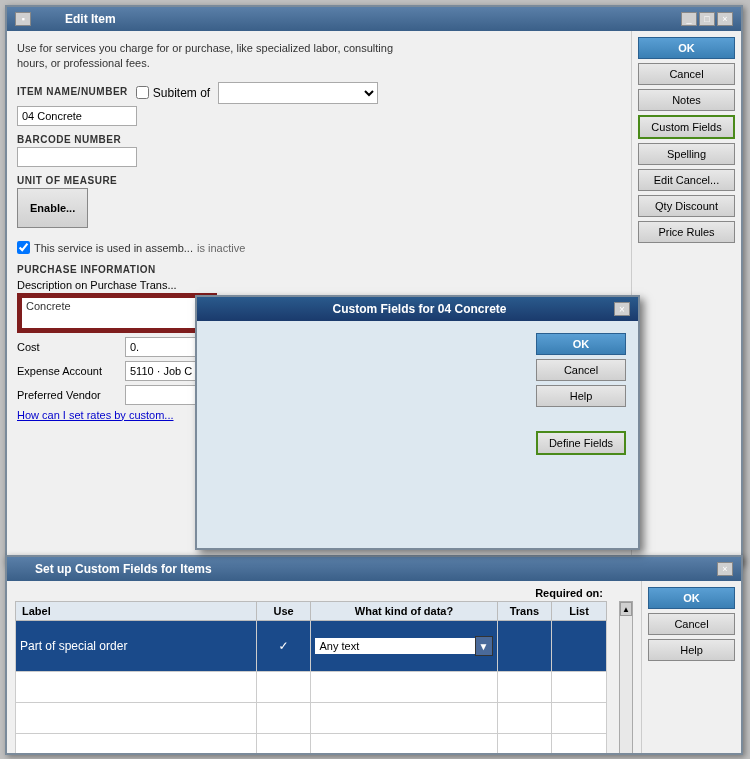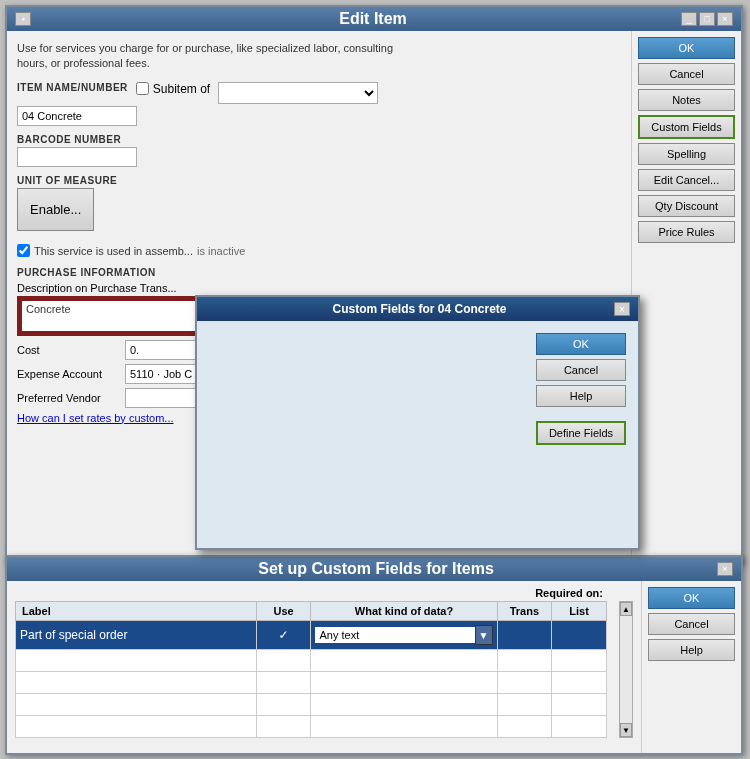--- a/index.html
+++ b/index.html
@@ -17,21 +17,21 @@
     }
     .window-titlebar {
       background: linear-gradient(to bottom, #5a7fa8, #3a5f88);
       color: white;
       padding: 4px 8px;
       display: flex;
       align-items: center;
       justify-content: space-between;
       height: 24px;
     }
-    .window-titlebar .title { font-size: 16px; flex: 1; text-align: center; font-weight: bold; }
+    .window-titlebar .title { font-size: 12px; flex: 1; text-align: left; font-weight: bold; }
     .titlebar-controls { display: flex; gap: 2px; }
     .titlebar-btn {
       width: 16px; height: 14px;
       background: #d0d0d0;
       border: 1px solid #888;
       font-size: 9px;
       cursor: pointer;
       display: flex; align-items: center; justify-content: center;
     }
 
@@ -61,20 +61,21 @@
       padding: 4px 6px;
       cursor: pointer;
       text-align: center;
       font-size: 11px;
       min-height: 22px;
     }
     .btn-primary {
       background: linear-gradient(to bottom, #5a9fd4, #3a7fb4);
       color: white;
       border: 1px solid #2a6090;
+      font-weight: bold;
     }
     .btn-highlighted {
       border: 2px solid #4a8a1a !important;
       background: linear-gradient(to bottom, #e8e8e8, #d0d0d0);
     }
 
     
     .field-label {
       font-size: 10px;
       color: #333;
@@ -102,21 +103,21 @@
       display: flex;
       align-items: flex-start;
       gap: 10px;
       margin-bottom: 10px;
     }
     .type-select { width: 140px; height: 22px; }
     .type-desc { font-size: 11px; color: #333; max-width: 380px; line-height: 1.4; }
     .checkbox-label { display: flex; align-items: center; gap: 4px; font-size: 11px; }
     .subitem-select { width: 160px; height: 22px; }
     .barcode-input { width: 120px; }
-    .enable-btn { padding: 13px 12px; font-size: 13px; }
+    .enable-btn { padding: 13px 12px; font-size: 11px; font-weight: bold; }
     .assembly-text { font-size: 11px; color: #333; margin: 6px 0; }
     .section-label {
       font-size: 10px;
       color: #333;
       text-transform: uppercase;
       font-weight: bold;
       letter-spacing: 0.5px;
       margin: 4px 0;
     }
     .cost-row { display: flex; align-items: center; gap: 8px; margin: 4px 0; }
@@ -201,21 +202,21 @@
     .fields-table th {
       background: #e0e8f0;
       border: 1px solid #bbb;
       padding: 3px 6px;
       font-weight: bold;
       text-align: center;
       font-size: 11px;
     }
     .fields-table td {
       border: 1px solid #ccc;
-      padding: 4px 4px;
+      padding: 15px 4px;
       height: 22px;
       margin-top: 24px;
     }
     .row-selected td { background: #1a4a8a; color: white; }
     .row-selected td.data-cell { background: #1a4a8a; }
     .row-empty td { background: white; }
     .scrollbar-container {
       width: 14px;
       background: #e0e0e0;
       border: 1px solid #aaa;
@@ -246,21 +247,21 @@
   </div>
 
   <div class="window-body">
     <div class="main-content">
 
       <div class="type-row">
         <div class="type-desc">Use for services you charge for or purchase, like specialized labor, consulting hours, or professional fees.</div>
       </div>
 
       <div class="field-row">
-        <div style="display:flex; align-items:flex-start; gap:8px; margin-bottom:2px;">
+        <div style="display:flex; align-items:center; gap:8px; margin-bottom:2px;">
           <div class="field-label">Item Name/Number</div>
           <div class="checkbox-label">
             <input type="checkbox" style="">
             <span>Subitem of</span>
           </div>
           <select class="select-input subitem-select">
             <option value=""></option>
           </select>
         </div>
         <input type="text" class="text-input" style="width: 120px;" value="04 Concrete">
@@ -323,21 +324,21 @@
     <div class="close-btn">×</div>
   </div>
   <div class="dialog-body">
     <div class="dialog-content">
       
     </div>
     <div class="dialog-buttons">
       <button class="btn btn-primary">OK</button>
       <button class="btn">Cancel</button>
       <button class="btn">Help</button>
-      <div style="margin-top: 10px;">
+      <div style="margin-top: 20px;">
         <button class="btn btn-highlighted" style="width:100%; padding: 4px 6px;">Define Fields</button>
       </div>
     </div>
   </div>
 </div>
 
 <div class="setup-window">
   <div class="window-titlebar">
     <div style="width:20px;"></div>
     <div class="title">Set up Custom Fields for Items</div>

